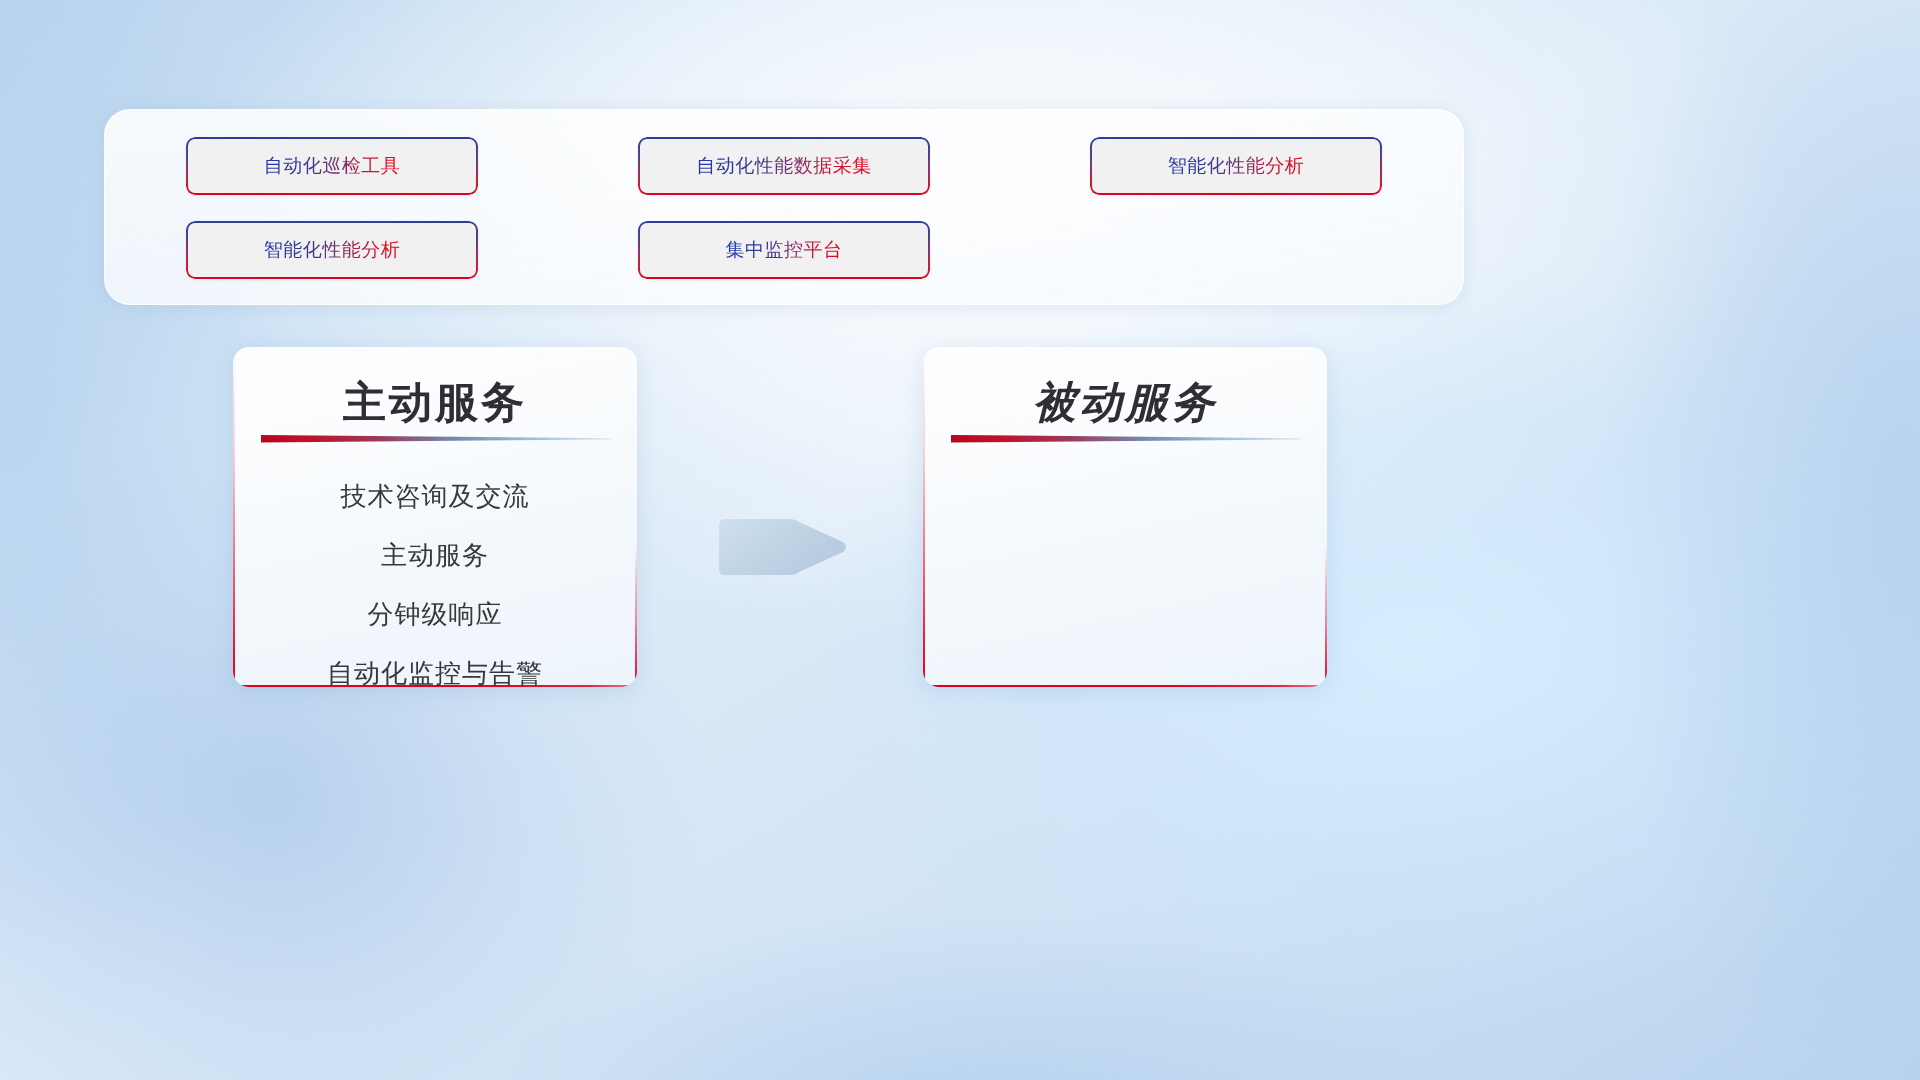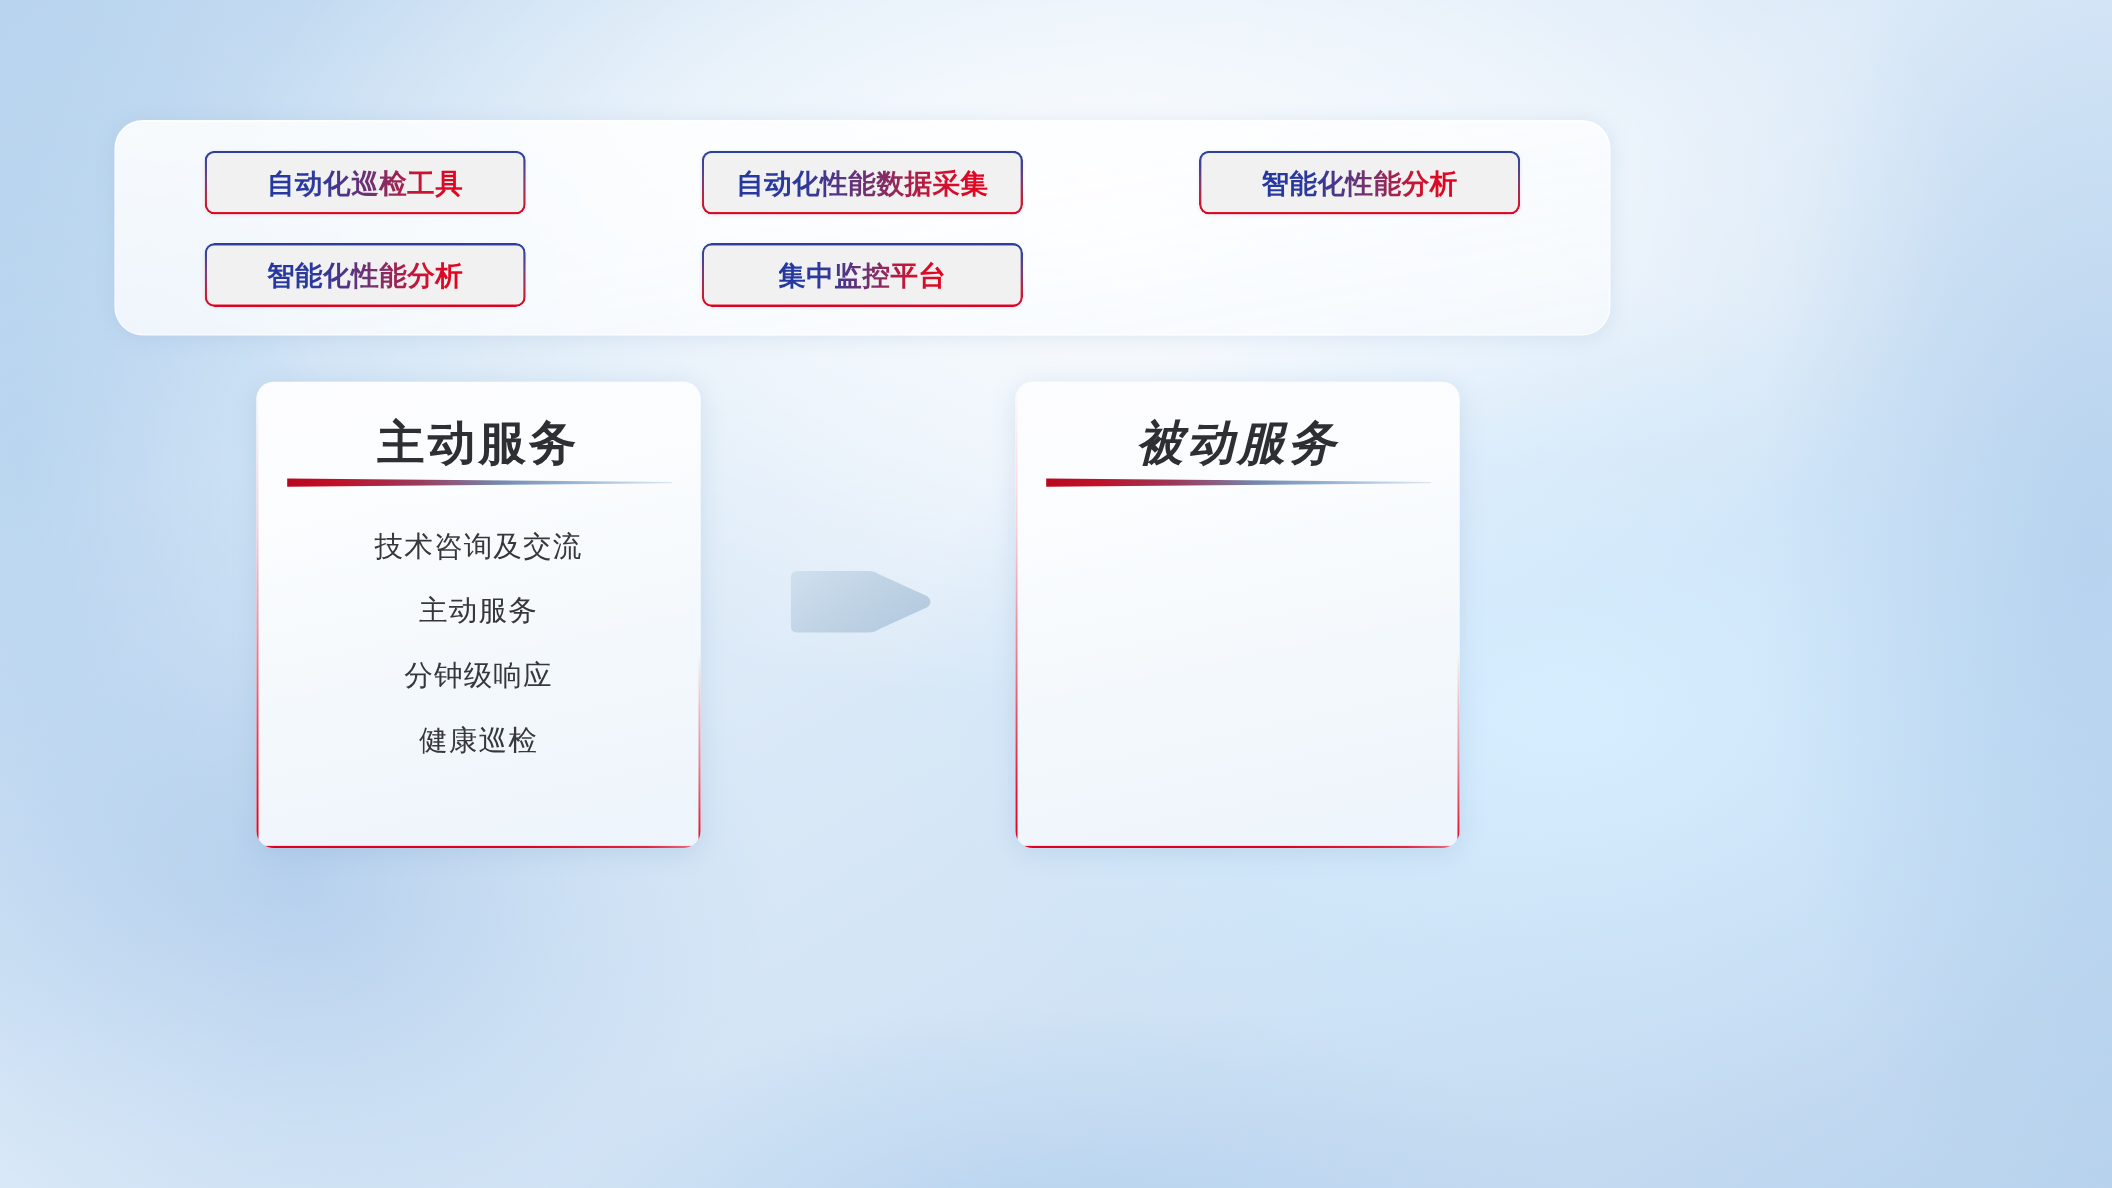--- a/index.html
+++ b/index.html
@@ -91,37 +91,37 @@
     padding: 2px;
     background: linear-gradient(to bottom, #2c3f9e 0%, #38439a 16%, #7b3a76 48%, #c42036 78%, #e00020 100%);
     -webkit-mask: linear-gradient(#000 0 0) content-box, linear-gradient(#000 0 0);
     -webkit-mask-composite: xor;
             mask: linear-gradient(#000 0 0) content-box, linear-gradient(#000 0 0);
             mask-composite: exclude;
     pointer-events: none;
   }
   .pill-label {
     position: relative;
-    font-size: 25px;
-    font-weight: 700;
+    font-size: 19px;
+    font-weight: 400;
     letter-spacing: 0.5px;
     white-space: nowrap;
     background: linear-gradient(to right, #2438a2 0%, #2c3a9c 26%, #7c2f6a 56%, #cf1230 80%, #e8001c 100%);
     -webkit-background-clip: text;
             background-clip: text;
     color: transparent;
     -webkit-text-fill-color: transparent;
   }
 
   
   .svc-card {
     position: absolute;
     top: 347px;
     width: 404px;
-    height: 424px;
+    height: 340px;
     border-radius: 16px;
     background: linear-gradient(168deg, #fdfdfe 0%, #fafcfe 30%, #f3f8fc 62%, #edf4fb 100%);
     box-shadow: 0 4px 22px rgba(110,148,192,0.20);
     box-sizing: border-box;
     overflow: hidden;
   }
   .svc-card.left  { left: 233px; }
   .svc-card.right { left: 923px; font-style: italic; }
 
   
@@ -252,20 +252,21 @@
           </linearGradient>
         </defs>
         <path d="M0 2 L350 5.2 L350 6.4 L0 9.6 Z" fill="url(#divgradL)"></path>
       </svg>
     </div>
 
     <div class="card-list">
       <div class="card-list-item">技术咨询及交流</div>
       <div class="card-list-item">主动服务</div>
       <div class="card-list-item">分钟级响应</div>
+      <div class="card-list-item">自动化监控与告警</div>
       <div class="card-list-item">健康巡检</div>
     </div>
   </div>
 
   <div id="center-arrow">
     <svg viewBox="0 0 140 100" aria-hidden="true">
       <defs>
         <linearGradient id="arrgrad" x1="0" y1="0" x2="1" y2="0.6">
           <stop offset="0%" stop-color="#cfdfee" stop-opacity="0.95"></stop>
           <stop offset="55%" stop-color="#bed2e4" stop-opacity="0.95"></stop>

